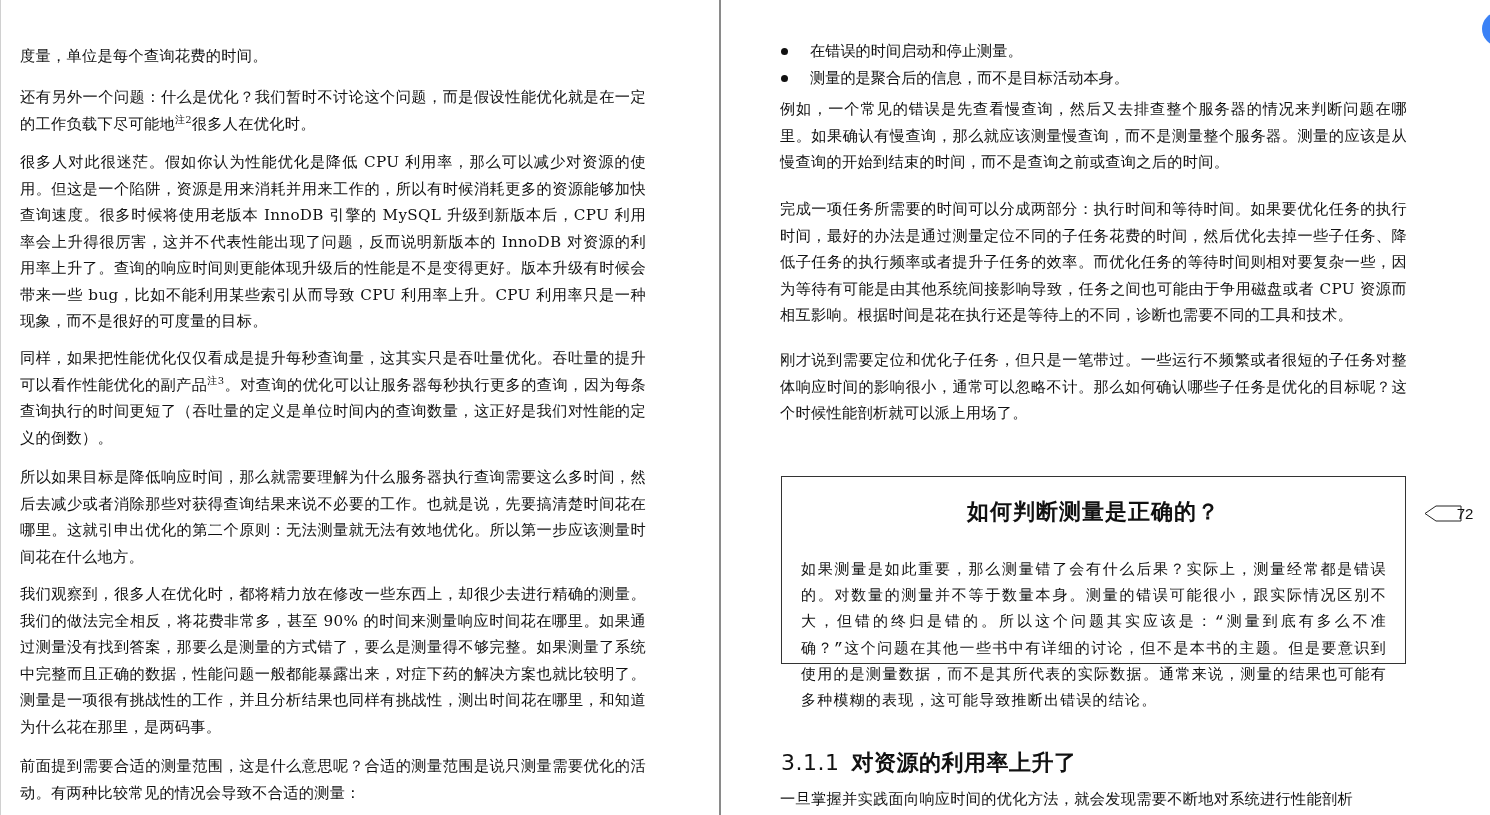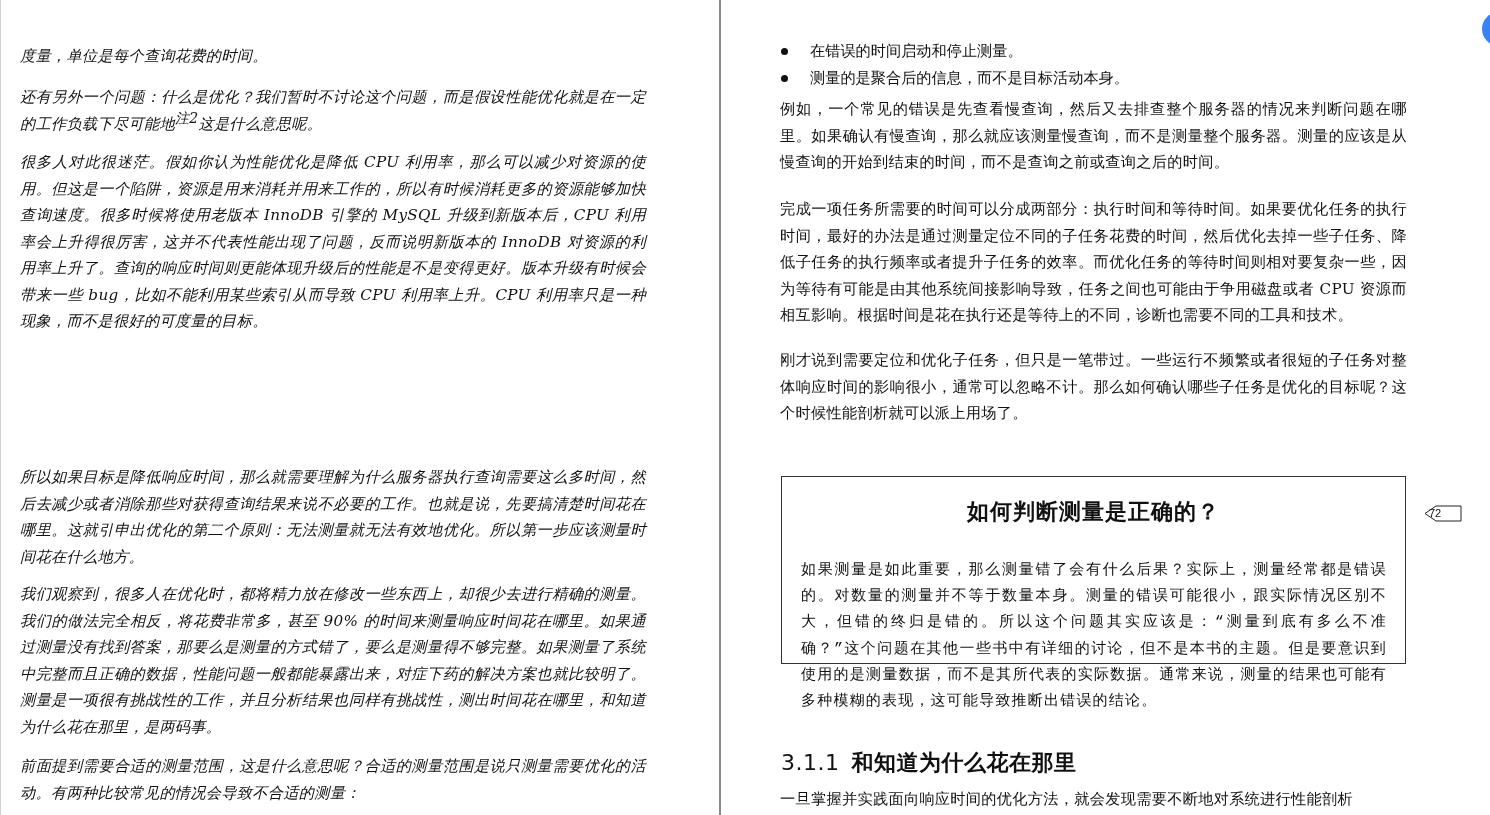--- a/index.html
+++ b/index.html
@@ -18,22 +18,22 @@
   .page-right { left: 721px; width: 769px; }
   .divider {
     position: absolute; left: 719px; top: 0; width: 2px; height: 815px;
     background: #8a8a8a;
   }
   .para {
     position: absolute; margin: 0;
     font-size: 15.2px; line-height: 26.5px; letter-spacing: 0.3px;
     text-align: justify; text-align-last: left;
   }
-  .left .para { left: 19px; width: 626px; font-style: italic; }
-  sup { font-size: 14px; line-height: 0; vertical-align: 6px; }
+  .left .para { left: 19px; width: 626px; }
+  sup { font-size: 10px; line-height: 0; vertical-align: 6px; }
   .bullets { position: absolute; left: 60px; top: 38px; margin: 0; padding: 0; list-style: none; }
   .bullets li {
     position: relative; padding-left: 29px; font-size: 15.2px; line-height: 26.5px;
   }
   .bullets li::before {
     content: ""; position: absolute; left: 0; top: 10px; width: 7px; height: 7px;
     border-radius: 50%; background: #111;
   }
   .rpara { left: 59px; width: 627px; }
   .box {
@@ -55,40 +55,43 @@
     position: absolute; left: 60px; top: 748px; margin: 0;
     font-family: "DejaVu Sans", "Liberation Sans", sans-serif;
     font-weight: bold; font-size: 22px; letter-spacing: 0.5px;
   }
   .section-heading .num { margin-right: 12px; font-weight: normal; }
   .page-tag {
     position: absolute; left: 703px; top: 505px; height: 17px; width: 38px;
   }
   .page-tag svg { position: absolute; left: 0; top: 0; }
   .page-tag span {
-    position: absolute; left: 0; top: 0; width: 22px; text-align: center;
-    font-family: "Liberation Sans", sans-serif; font-size: 11px; line-height: 17px;
+    position: absolute; left: 30px; top: 0; width: 22px; text-align: center;
+    font-family: "Liberation Sans", sans-serif; font-size: 15px; line-height: 17px;
   }
   .fab {
     position: absolute; left: 1482px; top: 12px; width: 34px; height: 34px;
     border-radius: 50%; background: #3b82f6;
   }
 </style>
 </head>
 <body>
 
 <div class="page page-left left">
   <p class="para" style="top:43px">
     <span>度量，单位是每个查询花费的时间。</span>
   </p>
   <p class="para" style="top:84px">
-    <span>还有另外一个问题：什么是优化？我们暂时不讨论这个问题，而是假设性能优化就是在一定的工作负载下尽可能地</span><sup>注2</sup><span>这是什么意思呢。</span>
+    <span>还有另外一个问题：什么是优化？我们暂时不讨论这个问题，而是假设性能优化就是在一定的工作负载下尽可能地</span><sup>注2</sup><span>很多人在优化时。</span>
   </p>
   <p class="para" style="top:149px">
     <span>很多人对此很迷茫。假如你认为性能优化是降低 CPU 利用率，那么可以减少对资源的使用。但这是一个陷阱，资源是用来消耗并用来工作的，所以有时候消耗更多的资源能够加快查询速度。很多时候将使用老版本 InnoDB 引擎的 MySQL 升级到新版本后，CPU 利用率会上升得很厉害，这并不代表性能出现了问题，反而说明新版本的 InnoDB 对资源的利用率上升了。查询的响应时间则更能体现升级后的性能是不是变得更好。版本升级有时候会带来一些 bug，比如不能利用某些索引从而导致 CPU 利用率上升。CPU 利用率只是一种现象，而不是很好的可度量的目标。</span>
+  </p>
+  <p class="para" style="top:345px">
+    <span>同样，如果把性能优化仅仅看成是提升每秒查询量，这其实只是吞吐量优化。吞吐量的提升可以看作性能优化的副产品</span><sup>注3</sup><span>。对查询的优化可以让服务器每秒执行更多的查询，因为每条查询执行的时间更短了（吞吐量的定义是单位时间内的查询数量，这正好是我们对性能的定义的倒数）。</span>
   </p>
   <p class="para" style="top:464px">
     <span>所以如果目标是降低响应时间，那么就需要理解为什么服务器执行查询需要这么多时间，然后去减少或者消除那些对获得查询结果来说不必要的工作。也就是说，先要搞清楚时间花在哪里。这就引申出优化的第二个原则：无法测量就无法有效地优化。所以第一步应该测量时间花在什么地方。</span>
   </p>
   <p class="para" style="top:581px">
     <span>我们观察到，很多人在优化时，都将精力放在修改一些东西上，却很少去进行精确的测量。我们的做法完全相反，将花费非常多，甚至 90% 的时间来测量响应时间花在哪里。如果通过测量没有找到答案，那要么是测量的方式错了，要么是测量得不够完整。如果测量了系统中完整而且正确的数据，性能问题一般都能暴露出来，对症下药的解决方案也就比较明了。测量是一项很有挑战性的工作，并且分析结果也同样有挑战性，测出时间花在哪里，和知道为什么花在那里，是两码事。</span>
   </p>
   <p class="para" style="top:753px">
     <span>前面提到需要合适的测量范围，这是什么意思呢？合适的测量范围是说只测量需要优化的活动。有两种比较常见的情况会导致不合适的测量：</span>
   </p>
@@ -118,20 +121,20 @@
   </div>
 
   <div class="page-tag">
     <svg width="38" height="17" viewBox="0 0 38 17">
       <polygon points="1,8.5 12,1 37,1 37,16 12,16" fill="#fff" stroke="#222" stroke-width="1"></polygon>
     </svg>
     <span>72</span>
   </div>
 
   <h2 class="section-heading">
-    <span class="num">3.1.1</span><span>和知道为什么花在那里</span>
+    <span class="num">3.1.1</span><span>对资源的利用率上升了</span>
   </h2>
   <p class="para rpara" style="top:786px">
     <span>一旦掌握并实践面向响应时间的优化方法，就会发现需要不断地对系统进行性能剖析</span>
   </p>
 </div>
 
 <div class="fab"></div>
 
 </body></html>

